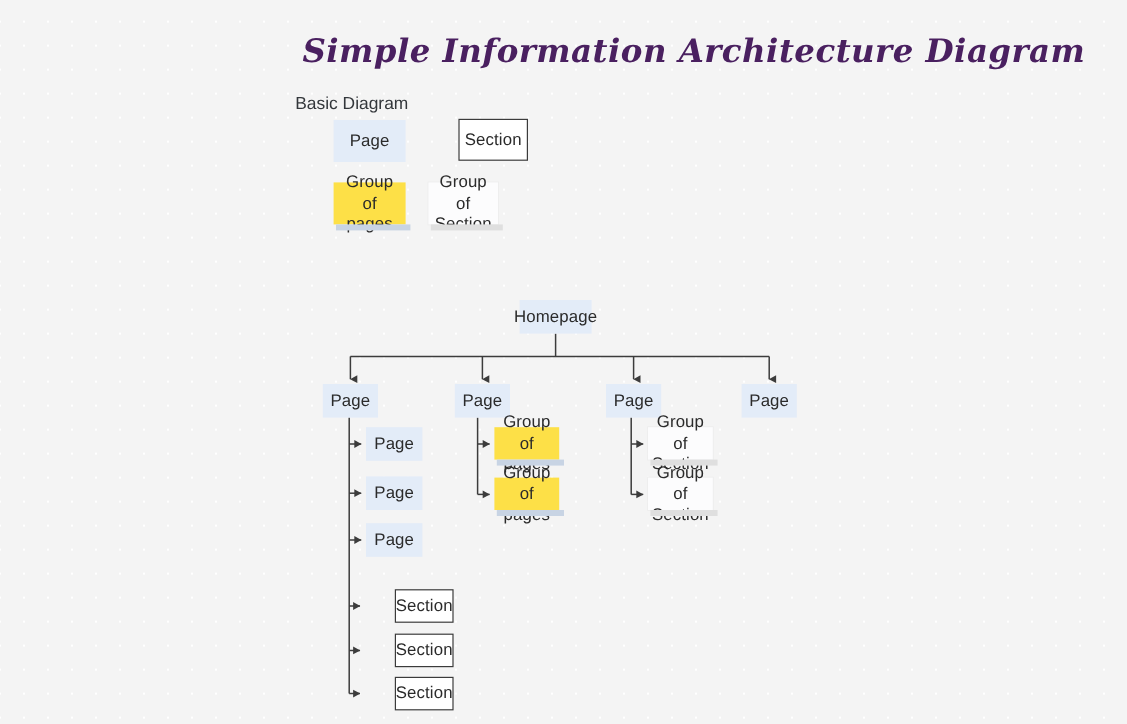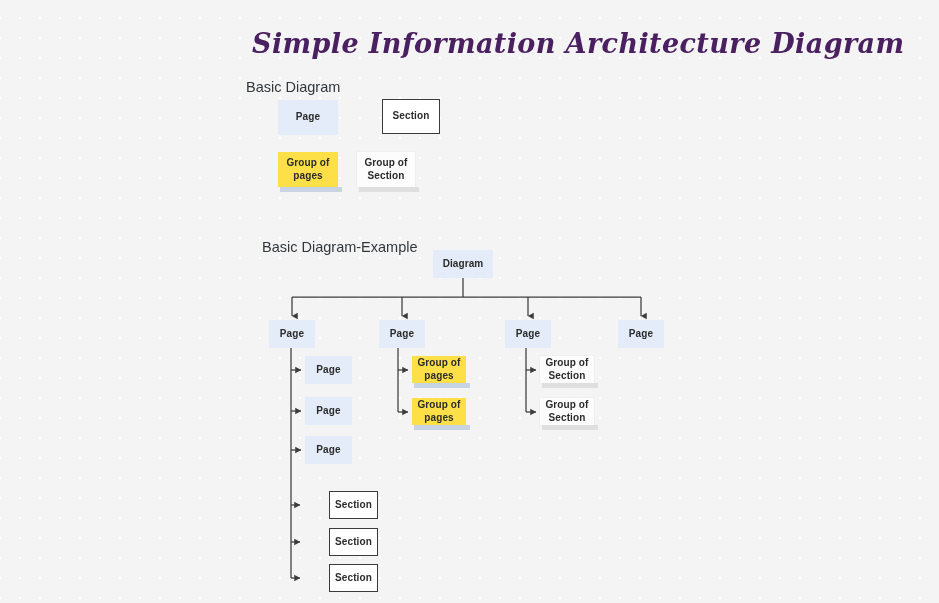--- a/index.html
+++ b/index.html
@@ -52,25 +52,24 @@
   #heading-example { left: 262px; top: 239px; }
 
   
   .node {
     position: absolute;
     box-sizing: border-box;
     display: flex;
     align-items: center;
     justify-content: center;
     text-align: center;
-    font-size: 10px;
+    font-size: 14px;
     color: #2b2b2b;
     line-height: 1.28;
     letter-spacing: 0.1px;
-    font-weight: bold;
   }
   .node .label { padding: 0 3px; }
 
   
   .node.type-page {
     background: #e3ecf8;
     border: none;
   }
   
   .node.type-section {
@@ -147,21 +146,20 @@
 </style>
 </head>
 <body>
 
 <div class="canvas">
 
   <div class="page-title">Simple Information Architecture Diagram</div>
 
   <div class="section-heading" id="heading-basic">Basic Diagram</div>
 
-  <div class="section-heading" id="heading-example">Basic Diagram-Example</div>
 
   <div class="node type-page" id="legend-page">
     <span class="label">Page</span>
   </div>
 
   <div class="node type-section" id="legend-section">
     <span class="label">Section</span>
   </div>
 
   <div class="node type-group-pages" id="legend-group-pages">
@@ -205,21 +203,21 @@
       <path d="M398,370 L408,370" marker-end="url(#arrow-right)"></path>
       <path d="M398,412 L408,412" marker-end="url(#arrow-right)"></path>
 
       <path d="M526,348 L526,412"></path>
       <path d="M526,370 L536,370" marker-end="url(#arrow-right)"></path>
       <path d="M526,412 L536,412" marker-end="url(#arrow-right)"></path>
     </g>
   </svg>
 
   <div class="node type-page" id="node-homepage">
-    <span class="label">Diagram</span>
+    <span class="label">Homepage</span>
   </div>
 
   <div class="node type-page" id="node-l1-c1">
     <span class="label">Page</span>
   </div>
   <div class="node type-page" id="node-l1-c2">
     <span class="label">Page</span>
   </div>
   <div class="node type-page" id="node-l1-c3">
     <span class="label">Page</span>

